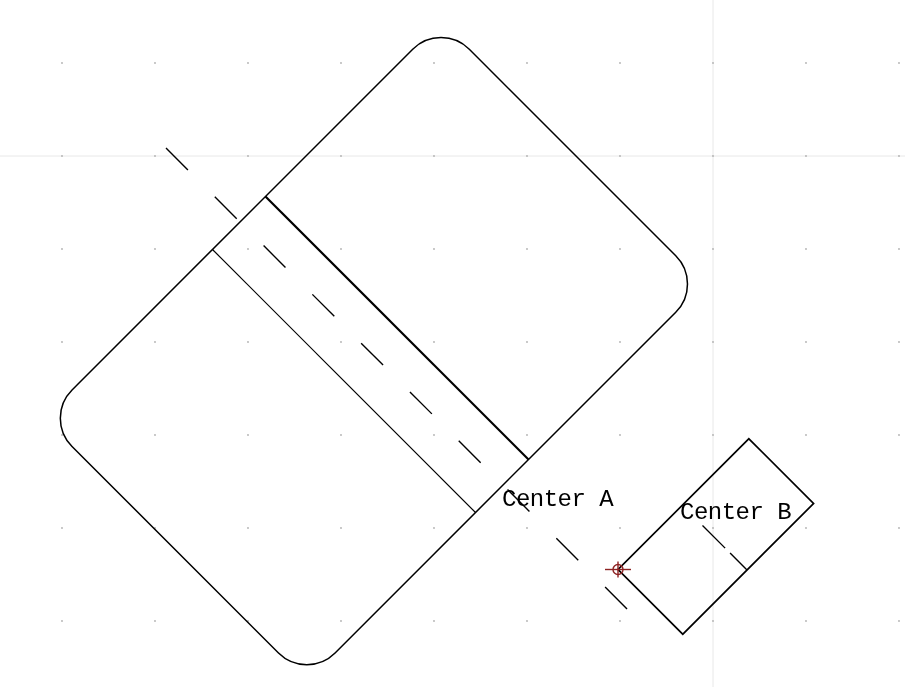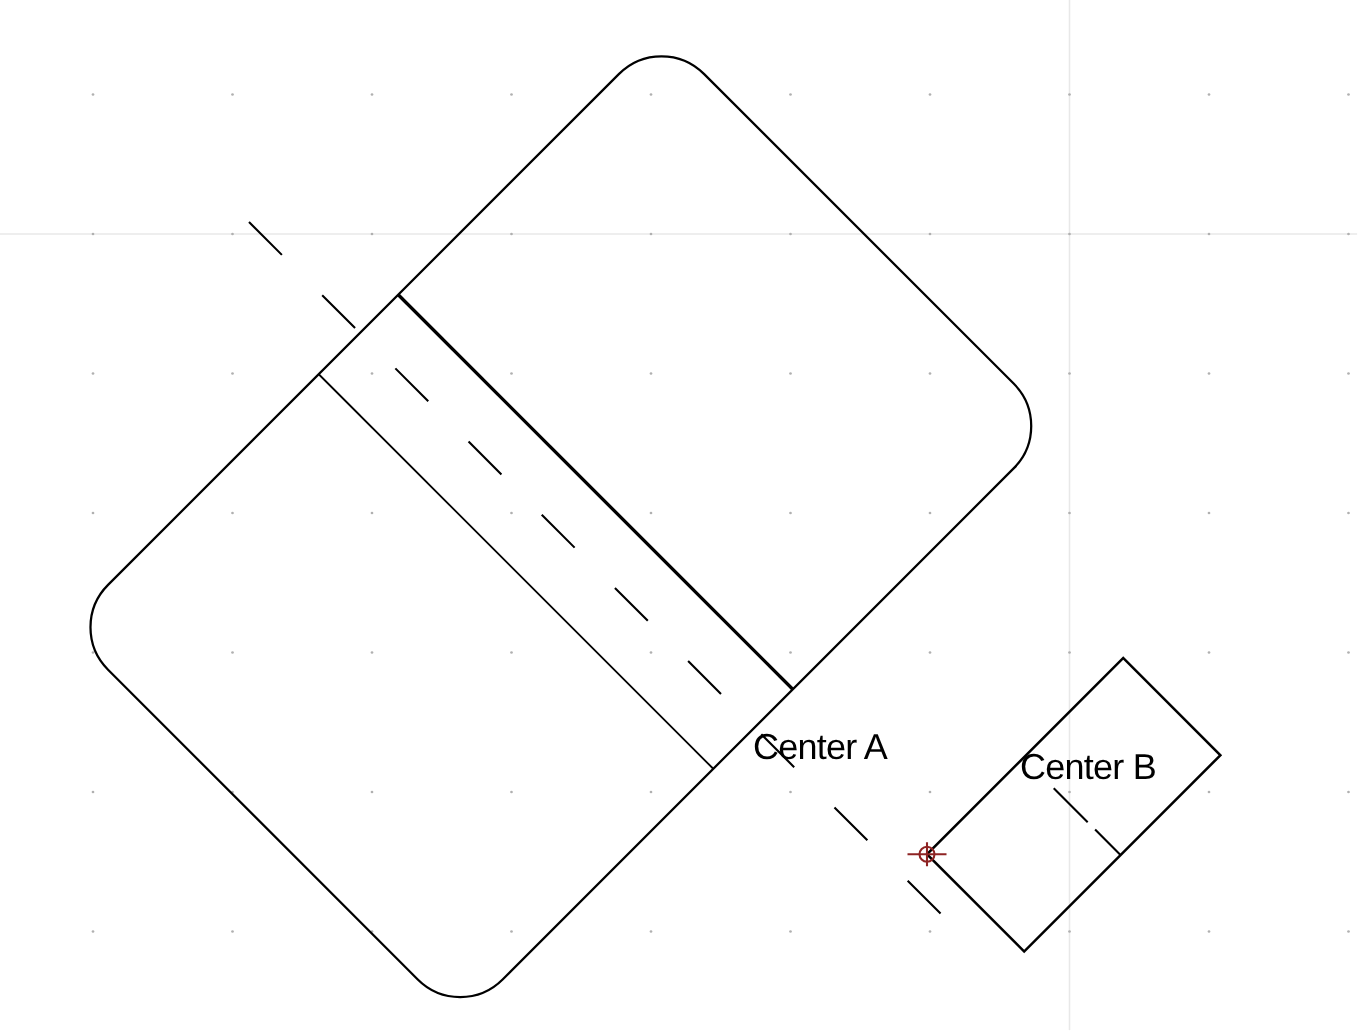--- a/index.html
+++ b/index.html
@@ -6,21 +6,21 @@
     margin: 0;
     padding: 0;
     background: #ffffff;
   }
   #canvas-wrap {
     position: relative;
     width: 905px;
     height: 687px;
     background: var(--bg-color, #ffffff);
     overflow: hidden;
-    font-family: Liberation Sans, sans-serif;
+    font-family: Liberation Mono, monospace;
   }
   svg {
     position: absolute;
     left: 0;
     top: 0;
     display: block;
   }
   .grid-axis {
     stroke: var(--grid-line-color, #e8e8e8);
     stroke-width: 1;

